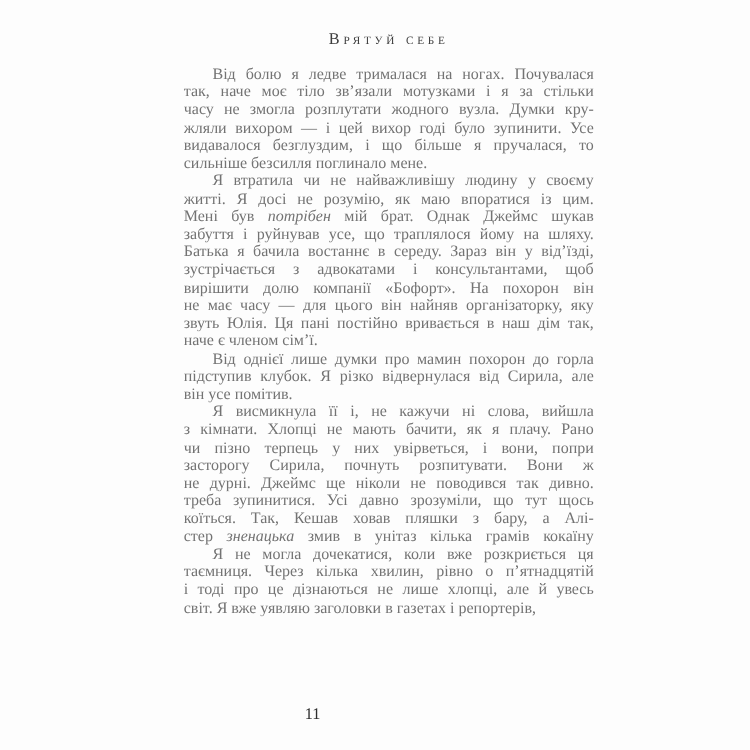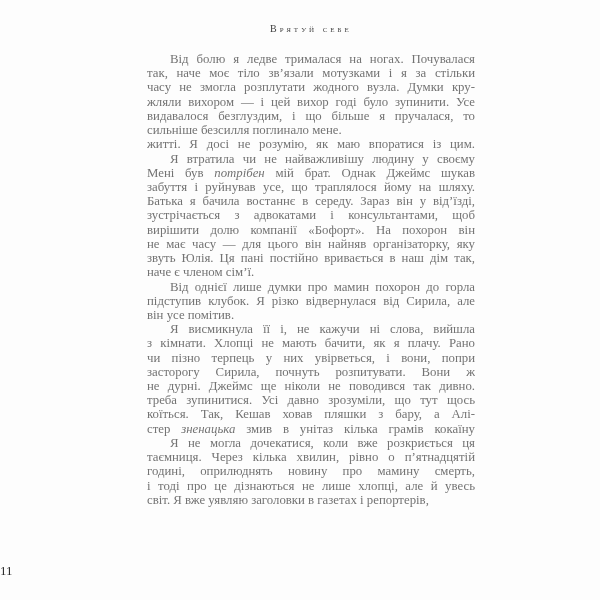--- a/index.html
+++ b/index.html
@@ -19,21 +19,21 @@
     color: #1c1c1c;
   }
   .running-header {
     position: absolute;
     top: 23px;
     left: 147px;
     width: 328px;
     text-align: center;
     font-variant: small-caps;
     letter-spacing: 3px;
-    font-size: 10px;
+    font-size: 13px;
     color: #3d3d3d;
   }
   .text-block {
     position: absolute;
     top: 52px;
     left: 147px;
     width: 328px;
   }
   .line {
     font-size: 12.8px;
@@ -51,40 +51,40 @@
     text-indent: 23px;
   }
   .line i {
     font-style: italic;
   }
   .page-number {
     position: absolute;
     top: 563px;
     left: 0;
     width: 500px;
-    text-align: left;
+    text-align: center;
     font-size: 13px;
     color: #2e2e2e;
   }
 </style>
 </head>
 <body>
 
 <div class="page">
   <div class="running-header">Врятуй себе</div>
 
   <div class="text-block" id="text-block">
       <div class="line indent">Від болю я ледве трималася на ногах. Почувалася</div>
       <div class="line">так, наче моє тіло зв’язали мотузками і я за стільки</div>
       <div class="line">часу не змогла розплутати жодного вузла. Думки кру-</div>
       <div class="line">жляли вихором — і цей вихор годі було зупинити. Усе</div>
       <div class="line">видавалося безглуздим, і що більше я пручалася, то</div>
       <div class="line para-end">сильніше безсилля поглинало мене.</div>
+      <div class="line indent">Я втратила чи не найважливішу людину у своєму</div>
       <div class="line">житті. Я досі не розумію, як маю впоратися із цим.</div>
-      <div class="line indent">Я втратила чи не найважливішу людину у своєму</div>
       <div class="line">Мені був <i>потрібен</i> мій брат. Однак Джеймс шукав</div>
       <div class="line">забуття і руйнував усе, що траплялося йому на шляху.</div>
       <div class="line">Батька я бачила востаннє в середу. Зараз він у від’їзді,</div>
       <div class="line">зустрічається з адвокатами і консультантами, щоб</div>
       <div class="line">вирішити долю компанії «Бофорт». На похорон він</div>
       <div class="line">не має часу — для цього він найняв організаторку, яку</div>
       <div class="line">звуть Юлія. Ця пані постійно вривається в наш дім так,</div>
       <div class="line para-end">наче є членом сім’ї.</div>
       <div class="line indent">Від однієї лише думки про мамин похорон до горла</div>
       <div class="line">підступив клубок. Я різко відвернулася від Сирила, але</div>
@@ -92,19 +92,18 @@
       <div class="line indent">Я висмикнула її і, не кажучи ні слова, вийшла</div>
       <div class="line">з кімнати. Хлопці не мають бачити, як я плачу. Рано</div>
       <div class="line">чи пізно терпець у них увірветься, і вони, попри</div>
       <div class="line">засторогу Сирила, почнуть розпитувати. Вони ж</div>
       <div class="line">не дурні. Джеймс ще ніколи не поводився так дивно.</div>
       <div class="line">треба зупинитися. Усі давно зрозуміли, що тут щось</div>
       <div class="line">коїться. Так, Кешав ховав пляшки з бару, а Алі-</div>
       <div class="line">стер <i>зненацька</i> змив в унітаз кілька грамів кокаїну</div>
       <div class="line indent">Я не могла дочекатися, коли вже розкриється ця</div>
       <div class="line">таємниця. Через кілька хвилин, рівно о п’ятнадцятій</div>
-      <div class="line">годині, оприлюднять новину про мамину смерть,</div>
       <div class="line">і тоді про це дізнаються не лише хлопці, але й увесь</div>
       <div class="line para-end">світ. Я вже уявляю заголовки в газетах і репортерів,</div>
     </div>
 
   <div class="page-number">11</div>
 </div>
 
 </body></html>

